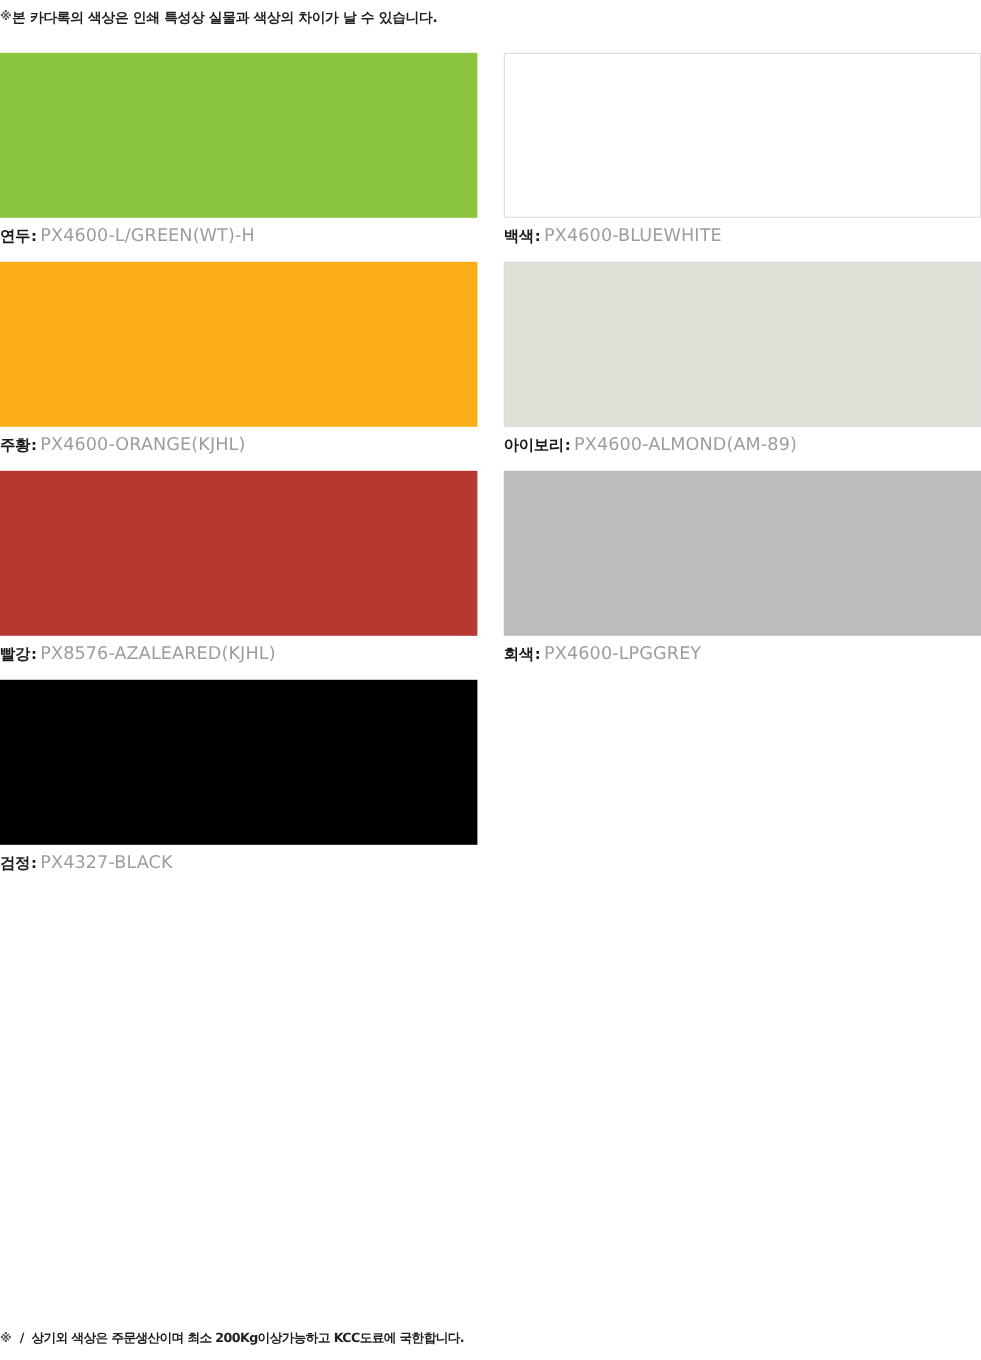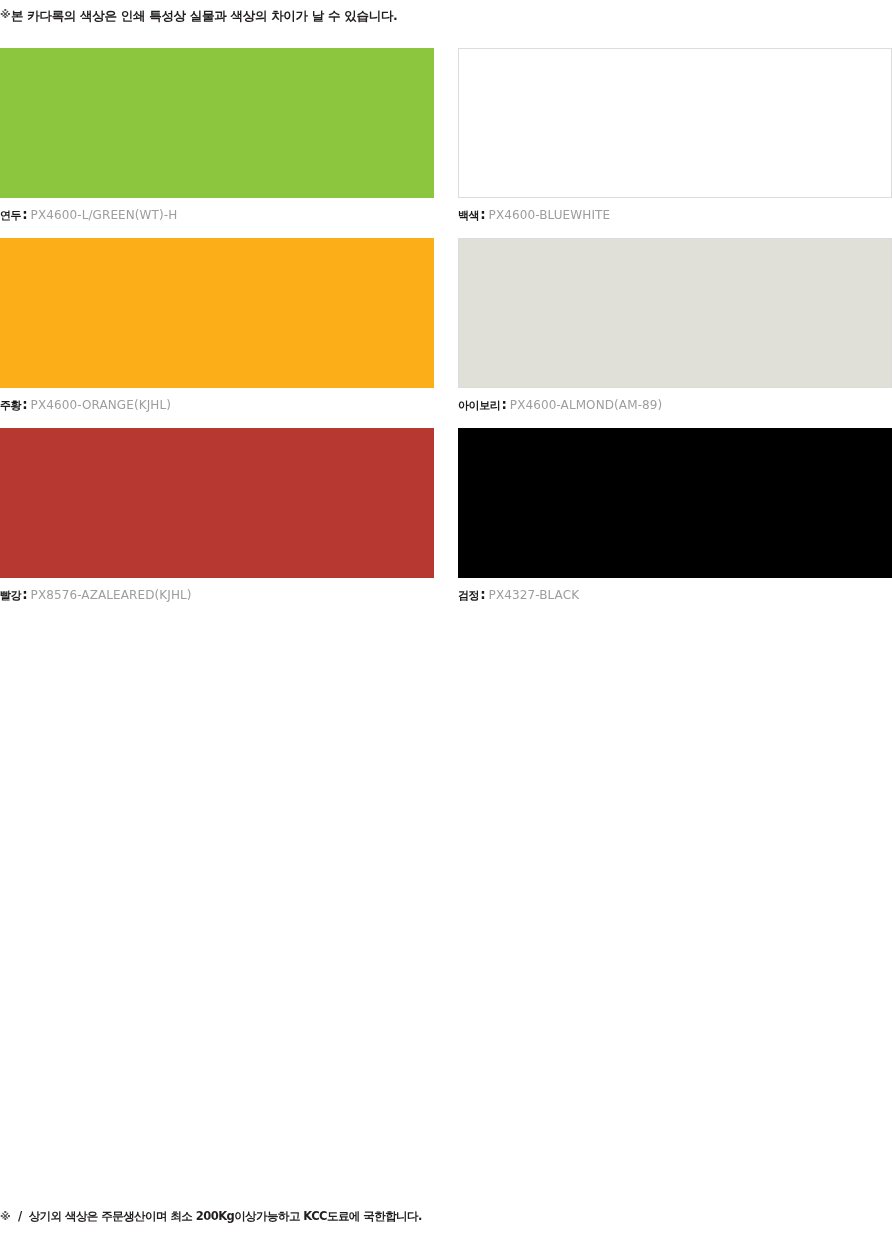--- a/index.html
+++ b/index.html
@@ -85,33 +85,33 @@
     border: 1px solid #dcdcdc;
   }
   .caption {
     position: absolute;
     left: 0;
     top: 158px;
     white-space: nowrap;
     line-height: 1;
   }
   .caption .kr {
-    font-size: 11px;
+    font-size: 14px;
     font-weight: bold;
     color: #1a1a1a;
     letter-spacing: -0.4px;
   }
   .caption .colon {
     font-size: 13.5px;
     font-weight: bold;
     color: #1a1a1a;
     padding: 0 3px 0 1px;
   }
   .caption .code {
-    font-size: 12px;
+    font-size: 16px;
     font-weight: normal;
     color: #9d9d9d;
     letter-spacing: 0.1px;
   }
 
   
   .swatch.texture {
     background-color: #0d0c0b;
   }
   .swatch.texture .speck {
@@ -190,20 +190,24 @@
       </div>
       <div class="cell">
         <div class="swatch bordered" style="background-color: rgb(224, 223, 216);"></div>
         <div class="caption"><span class="kr">아이보리</span><span class="colon">:</span><span class="code">PX4600-ALMOND(AM-89)</span></div>
       </div>
       <div class="cell">
         <div class="swatch" style="background-color: rgb(182, 56, 49);"></div>
         <div class="caption"><span class="kr">빨강</span><span class="colon">:</span><span class="code">PX8576-AZALEARED(KJHL)</span></div>
       </div>
       <div class="cell">
+        <div class="swatch" style="background-color: rgb(188, 188, 188);"></div>
+        <div class="caption"><span class="kr">회색</span><span class="colon">:</span><span class="code">PX4600-LPGGREY</span></div>
+      </div>
+      <div class="cell">
         <div class="swatch" style="background-color: rgb(0, 0, 0);"></div>
         <div class="caption"><span class="kr">검정</span><span class="colon">:</span><span class="code">PX4327-BLACK</span></div>
       </div>
     </div>
 
   <div class="notice notice-bottom">
     <span class="notice-mark">※</span>
     <span class="sep">/</span>
     <span>상기외 색상은 주문생산이며 최소 200Kg이상가능하고 KCC도료에 국한합니다.</span>
   </div>

